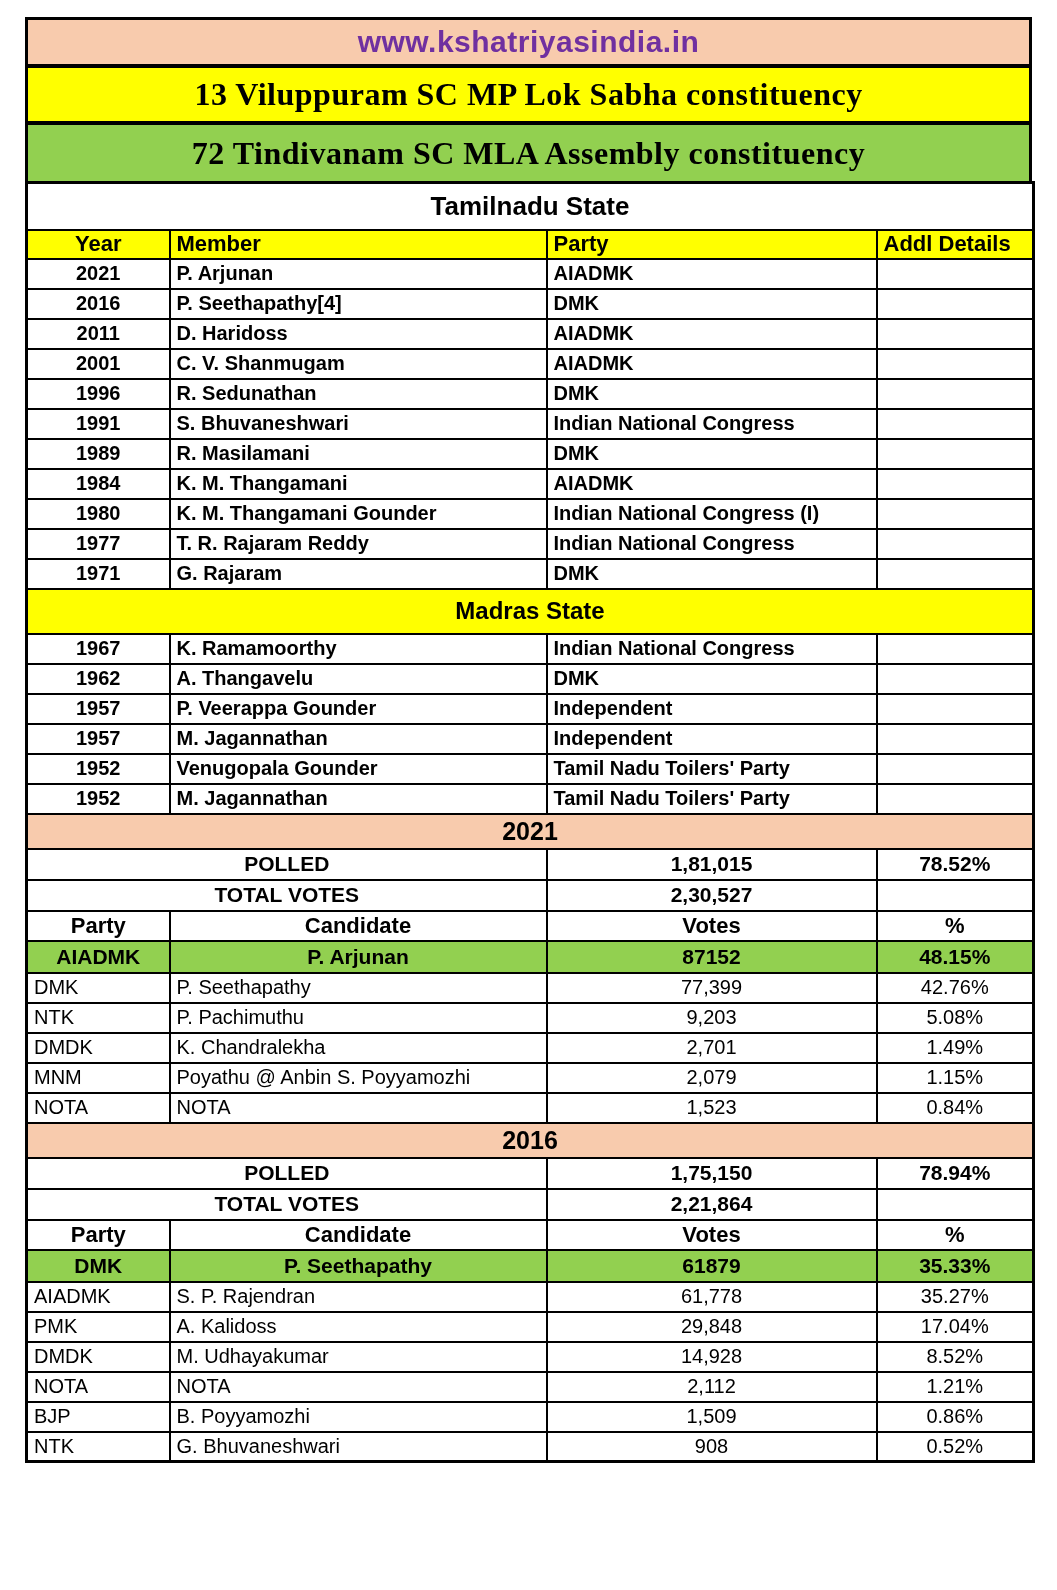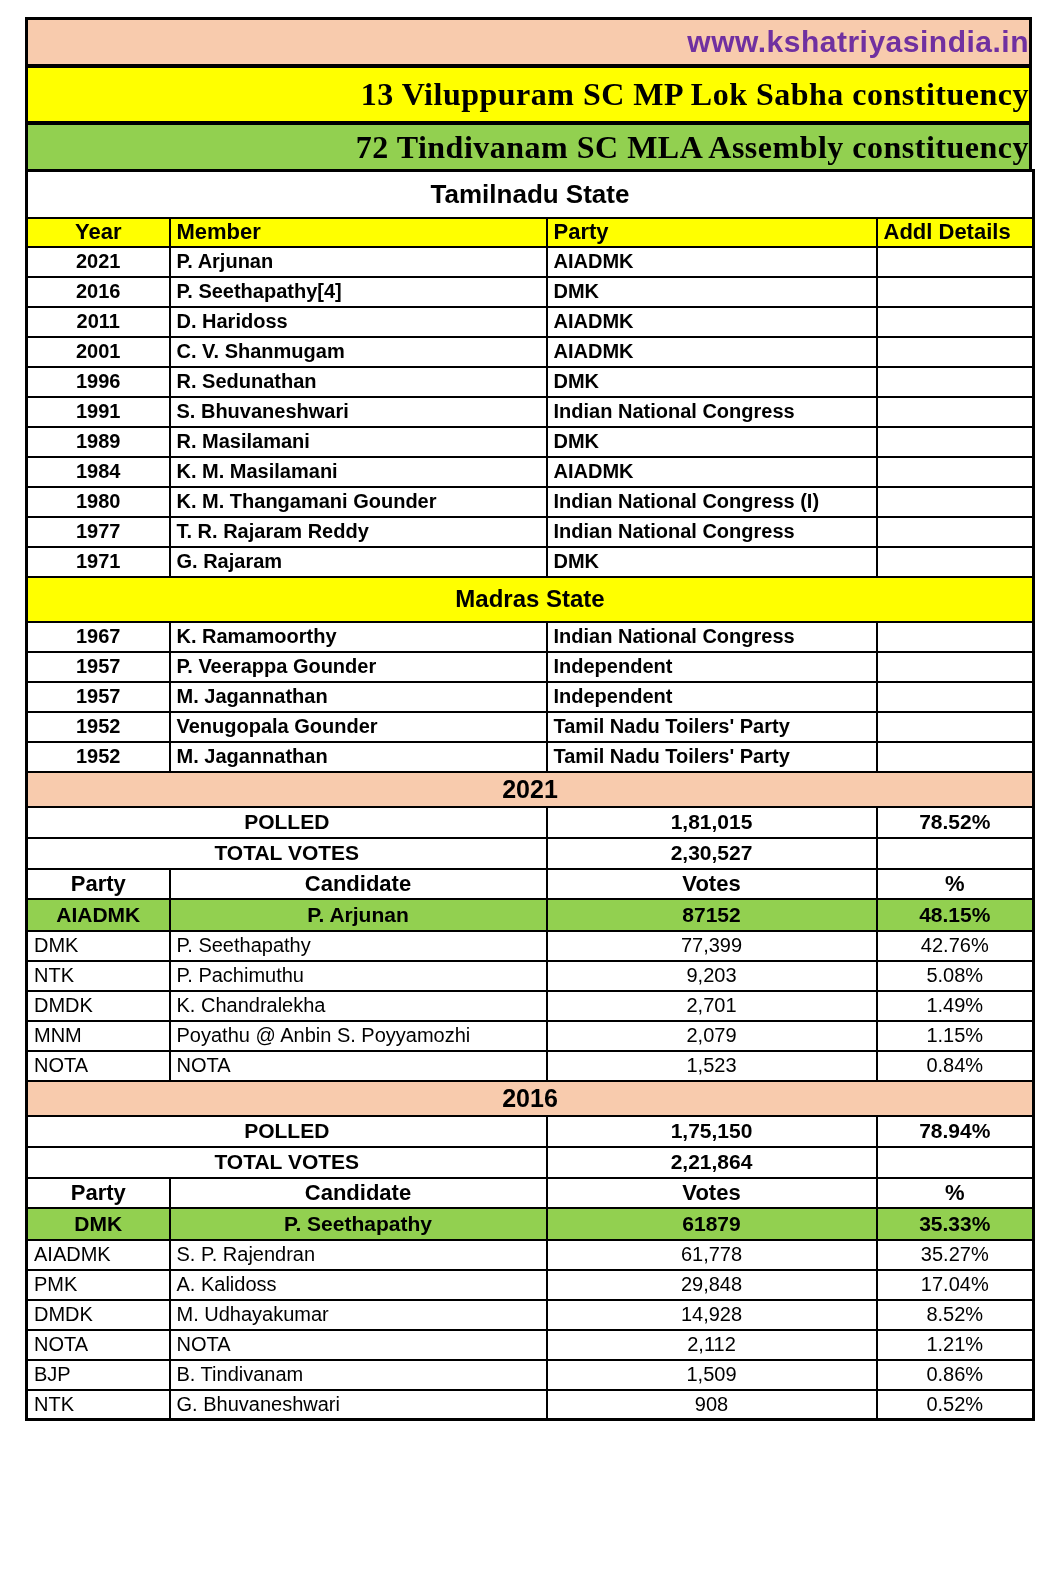--- a/index.html
+++ b/index.html
@@ -2,26 +2,26 @@
 <html><head>
 <meta charset="utf-8">
 <style>
   * { box-sizing: border-box; }
   html,body { margin:0; padding:0; background:#ffffff; }
   body { font-family:"Liberation Sans", sans-serif; color:#000; }
   .page { position:relative; width:1057px; height:1590px; background:#fff; overflow:hidden; }
   .sheet { position:absolute; left:25px; top:17px; width:1007px; }
 
   
-  .band { border:3px solid #000; display:flex; align-items:center; justify-content:flex-end; }
+  .band { border:3px solid #000; display:flex; align-items:center; justify-content:center; }
   .site-banner { height:51px; background:#F8CBAD; border-bottom-width:4px; }
   .site-banner span { color:#7030A0; font-size:30px; font-weight:bold; letter-spacing:0.5px; }
   .title-band { margin-top:0; border-top:none; font-family:"Liberation Serif", serif; font-weight:bold; font-size:32px; letter-spacing:0.5px; }
   .title-mp { height:57px; background:#FFFF00; border-bottom-width:4px; }
-  .title-mla { height:44px; background:#92D050; border-bottom:none; }
+  .title-mla { height:56px; background:#92D050; border-bottom:none; }
 
   
   table.main { border-collapse:collapse; width:1007px; table-layout:fixed; border:3px solid #000; }
   table.main td, table.main th { border:2px solid #000; padding:0 6px; white-space:nowrap; overflow:hidden; vertical-align:middle; }
 
   .state-band-white td { height:47px; background:#fff; text-align:center; font-weight:bold; font-size:26px; }
   .state-band-yellow td { height:45px; background:#FFFF00; text-align:center; font-weight:bold; font-size:24px; }
   .year-band td { height:35px; background:#F8CBAD; text-align:center; font-weight:bold; font-size:25px; }
 
   tr.members-head th { height:29px; background:#FFFF00; font-size:22px; font-weight:bold; text-align:left; }
@@ -108,21 +108,21 @@
             <td></td>
           </tr>
           <tr>
             <td>1989</td>
             <td>R. Masilamani</td>
             <td>DMK</td>
             <td></td>
           </tr>
           <tr>
             <td>1984</td>
-            <td>K. M. Masilamani</td>
+            <td>K. M. Thangamani</td>
             <td>AIADMK</td>
             <td></td>
           </tr>
           <tr>
             <td>1980</td>
             <td>K. M. Thangamani Gounder</td>
             <td>Indian National Congress (I)</td>
             <td></td>
           </tr>
           <tr>
@@ -142,20 +142,26 @@
       <tbody>
         <tr class="state-band-yellow">
           <td colspan="4">Madras State</td>
         </tr>
       </tbody>
       <tbody class="member-rows">
           <tr>
             <td>1967</td>
             <td>K. Ramamoorthy</td>
             <td>Indian National Congress</td>
+            <td></td>
+          </tr>
+          <tr>
+            <td>1962</td>
+            <td>A. Thangavelu</td>
+            <td>DMK</td>
             <td></td>
           </tr>
           <tr>
             <td>1957</td>
             <td>P. Veerappa Gounder</td>
             <td>Independent</td>
             <td></td>
           </tr>
           <tr>
             <td>1957</td>
@@ -284,21 +290,21 @@
             <td>8.52%</td>
           </tr>
           <tr>
             <td>NOTA</td>
             <td>NOTA</td>
             <td>2,112</td>
             <td>1.21%</td>
           </tr>
           <tr>
             <td>BJP</td>
-            <td>B. Tindivanam</td>
+            <td>B. Poyyamozhi</td>
             <td>1,509</td>
             <td>0.86%</td>
           </tr>
           <tr>
             <td>NTK</td>
             <td>G. Bhuvaneshwari</td>
             <td>908</td>
             <td>0.52%</td>
           </tr>
         </tbody>

